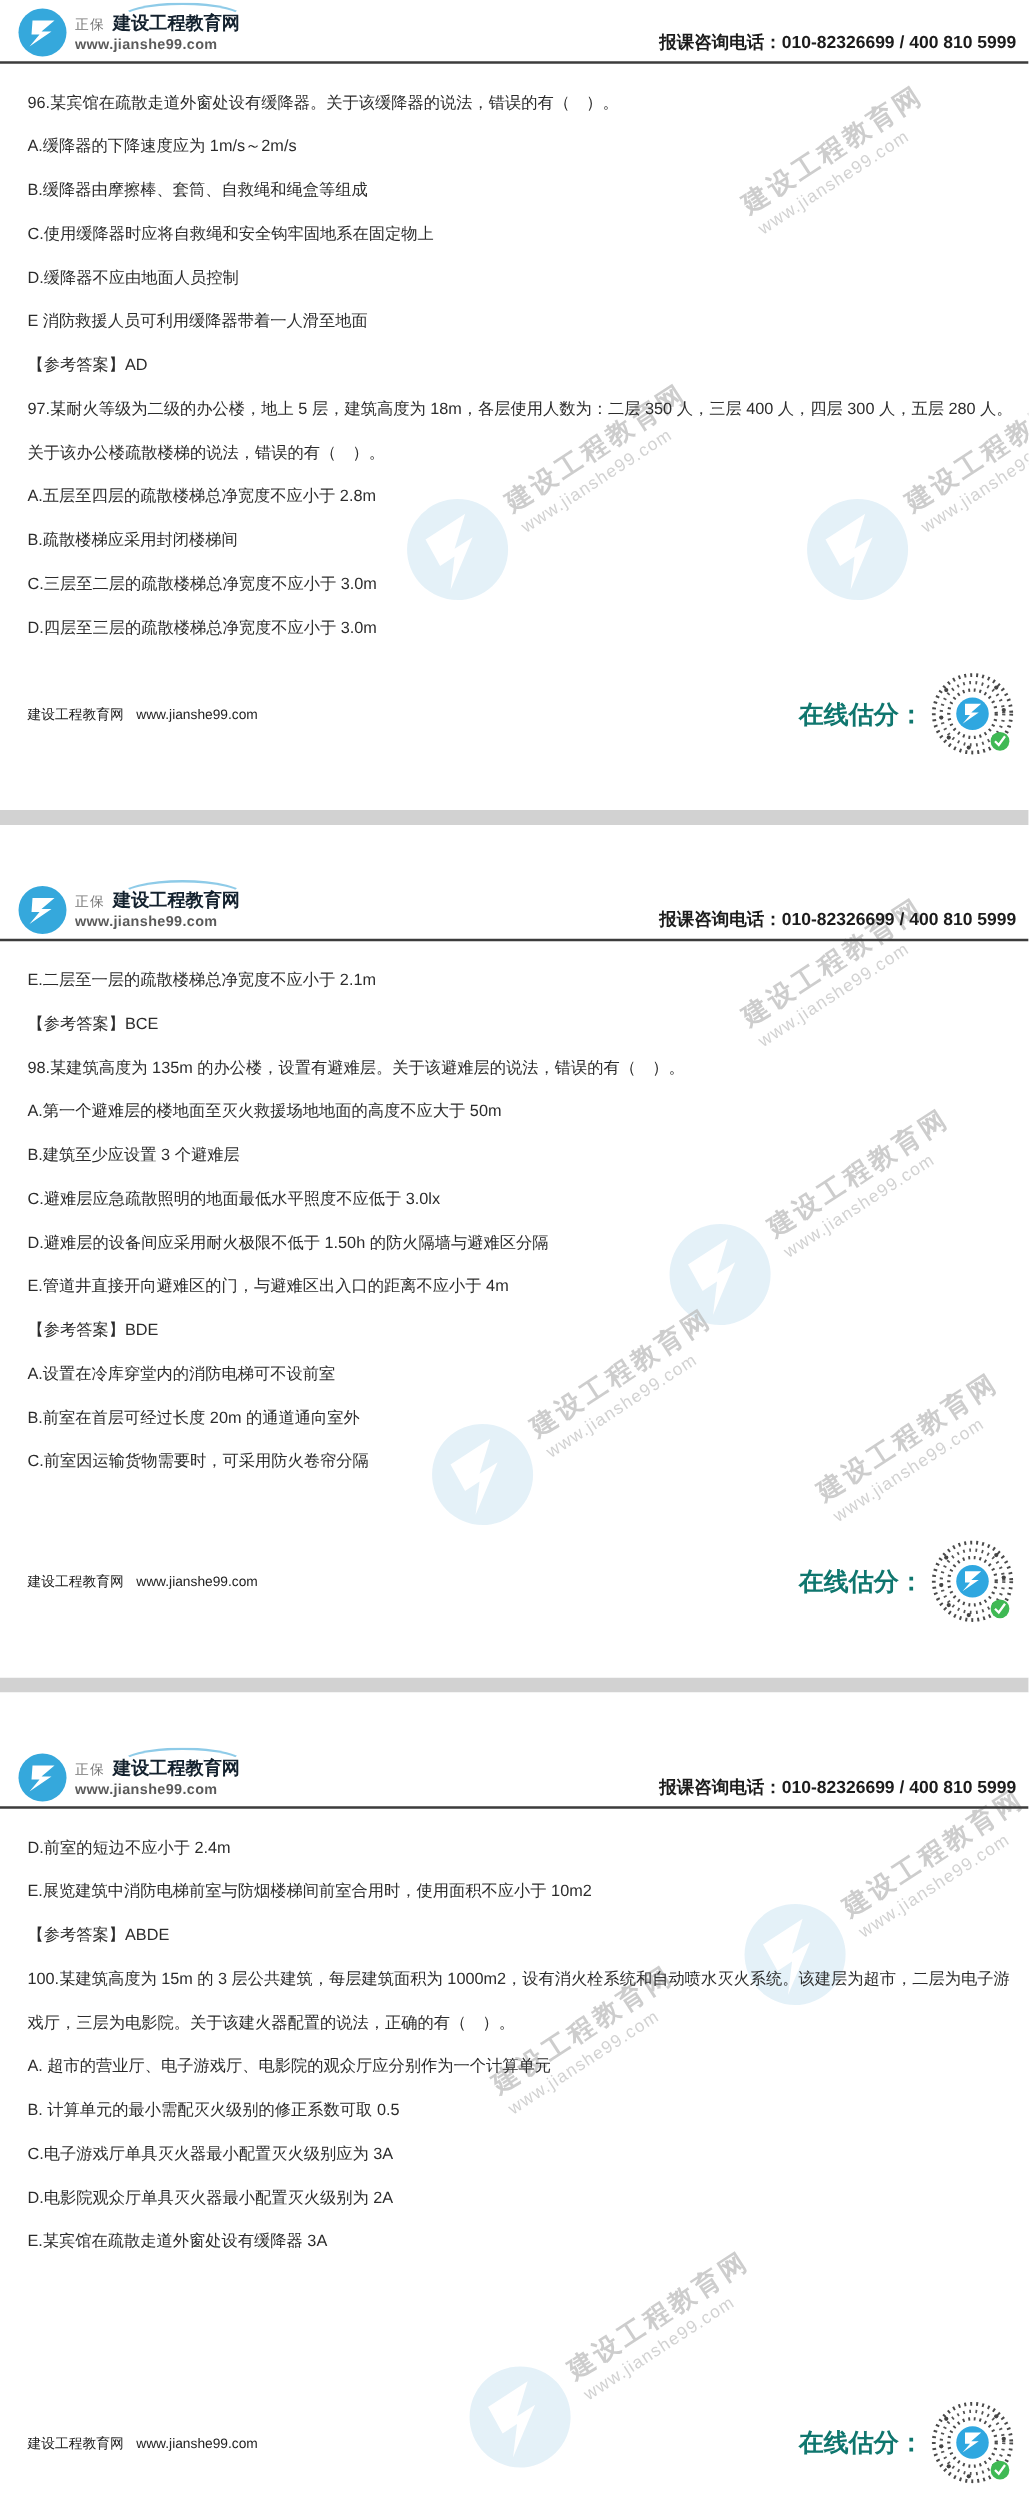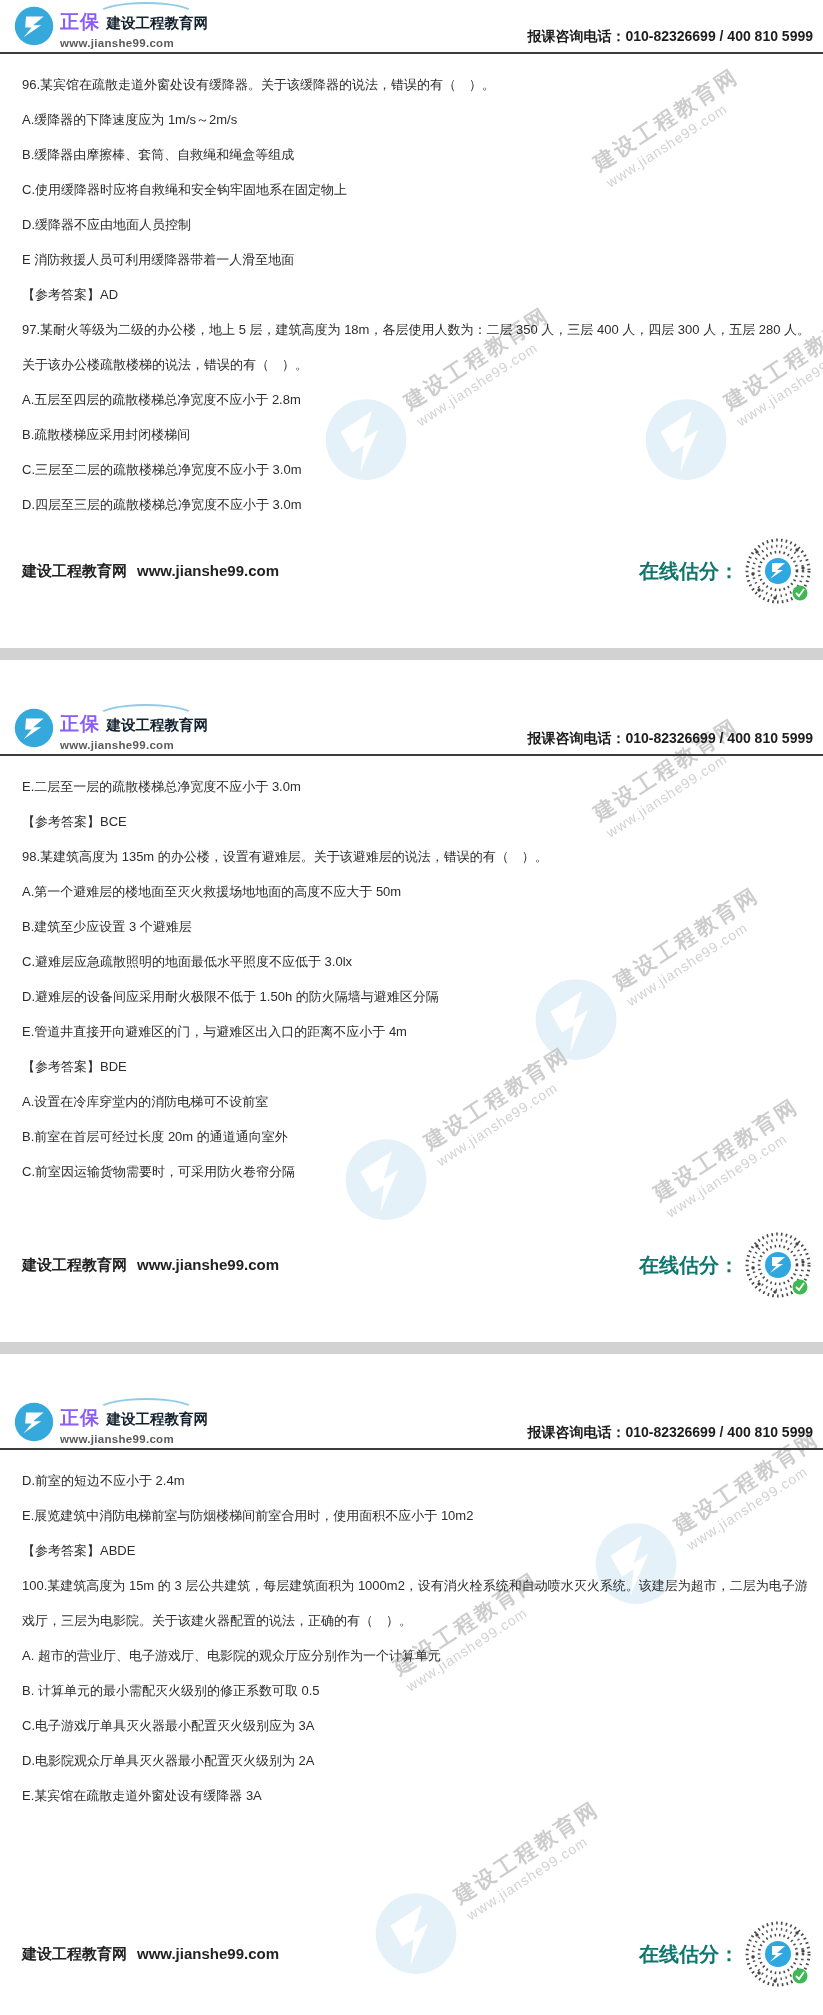--- a/index.html
+++ b/index.html
@@ -14,38 +14,38 @@
   .separator { width:823px; height:12px; background:#d2d2d2; }
 
   
   .page-header { position:relative; z-index:2; display:flex; justify-content:space-between; align-items:flex-end;
                  margin:6px 0 0 0; padding:0 10px 3px 14px; border-bottom:2px solid #3c3c3c; }
   .page-2 .page-header, .page-3 .page-header { margin-top:48px; }
   .logo { display:flex; align-items:flex-start; }
   .logo-badge { width:40px; height:40px; flex:0 0 40px; }
   .logo-textblock { margin-left:6px; position:relative; padding-top:3px; }
   .logo-line1 { position:relative; white-space:nowrap; }
-  .logo-prefix { color:#8b5cf6; font-weight:bold; font-size:19px; letter-spacing:1px; }
+  .logo-prefix { color:#737373; font-weight:normal; font-size:11px; letter-spacing:1px; }
   .logo-name { color:#13212e; font-weight:bold; font-size:14.5px; margin-left:2px; }
   .logo-arc { position:absolute; left:36px; top:-7px; width:96px; height:22px;
               border:2px solid transparent; border-top:2px solid #8ecbe8; border-radius:50%; }
   .logo-url { color:#5a5a5a; font-weight:bold; font-size:11.5px; margin-top:2px; letter-spacing:.3px; }
   .phone { font-size:14px; font-weight:600; color:#1c1c1c; padding-bottom:3px; white-space:nowrap; }
 
   
   .content { position:relative; z-index:1; padding:13px 12px 0 22px; }
   .line { margin:0; font-size:13px; line-height:35px; height:35px; white-space:nowrap;
           color:#2c2c2c; font-weight:500; }
   .line.wrap { height:auto; white-space:normal; word-break:break-all; }
 
   
   .page-footer { position:absolute; z-index:2; left:22px; right:12px; bottom:44px;
                  display:flex; justify-content:space-between; align-items:center; }
   .page-3 .page-footer { bottom:28px; }
-  .footer-left { font-size:15px; font-weight:700; color:#222222; }
+  .footer-left { font-size:11px; font-weight:400; color:#222222; }
   .footer-left .gap { display:inline-block; width:10px; }
   .footer-right { display:flex; align-items:center; gap:6px; }
   .score-label { font-size:20px; font-weight:700; color:#0f766e; white-space:nowrap; }
   .qr { width:66px; height:66px; }
 
   
   .wm { position:absolute; z-index:0; display:flex; align-items:center; gap:10px;
         transform:rotate(-33deg); transform-origin:left center; pointer-events:none; }
   .wm-swoosh { width:86px; height:86px; opacity:.55; }
   .wm-site { font-size:21px; color:#bdbdbd; opacity:.75; letter-spacing:3px; font-weight:bold; white-space:nowrap; }
@@ -203,21 +203,21 @@
             <span class="logo-name">建设工程教育网</span>
             <span class="logo-arc"></span>
           </div>
           <div class="logo-url">www.jianshe99.com</div>
         </div>
       </div>
       <div class="phone">报课咨询电话：010-82326699 / 400 810 5999</div>
     </header>
 
     <main class="content">
-      <p class="line">E.二层至一层的疏散楼梯总净宽度不应小于 3.0m</p>
+      <p class="line">E.二层至一层的疏散楼梯总净宽度不应小于 2.1m</p>
       <p class="line">【参考答案】BCE</p>
       <p class="line wrap">98.某建筑高度为 135m 的办公楼，设置有避难层。关于该避难层的说法，错误的有（　）。</p>
       <p class="line">A.第一个避难层的楼地面至灭火救援场地地面的高度不应大于 50m</p>
       <p class="line">B.建筑至少应设置 3 个避难层</p>
       <p class="line">C.避难层应急疏散照明的地面最低水平照度不应低于 3.0lx</p>
       <p class="line">D.避难层的设备间应采用耐火极限不低于 1.50h 的防火隔墙与避难区分隔</p>
       <p class="line">E.管道井直接开向避难区的门，与避难区出入口的距离不应小于 4m</p>
       <p class="line">【参考答案】BDE</p>
       <p class="line">A.设置在冷库穿堂内的消防电梯可不设前室</p>
       <p class="line">B.前室在首层可经过长度 20m 的通道通向室外</p>

